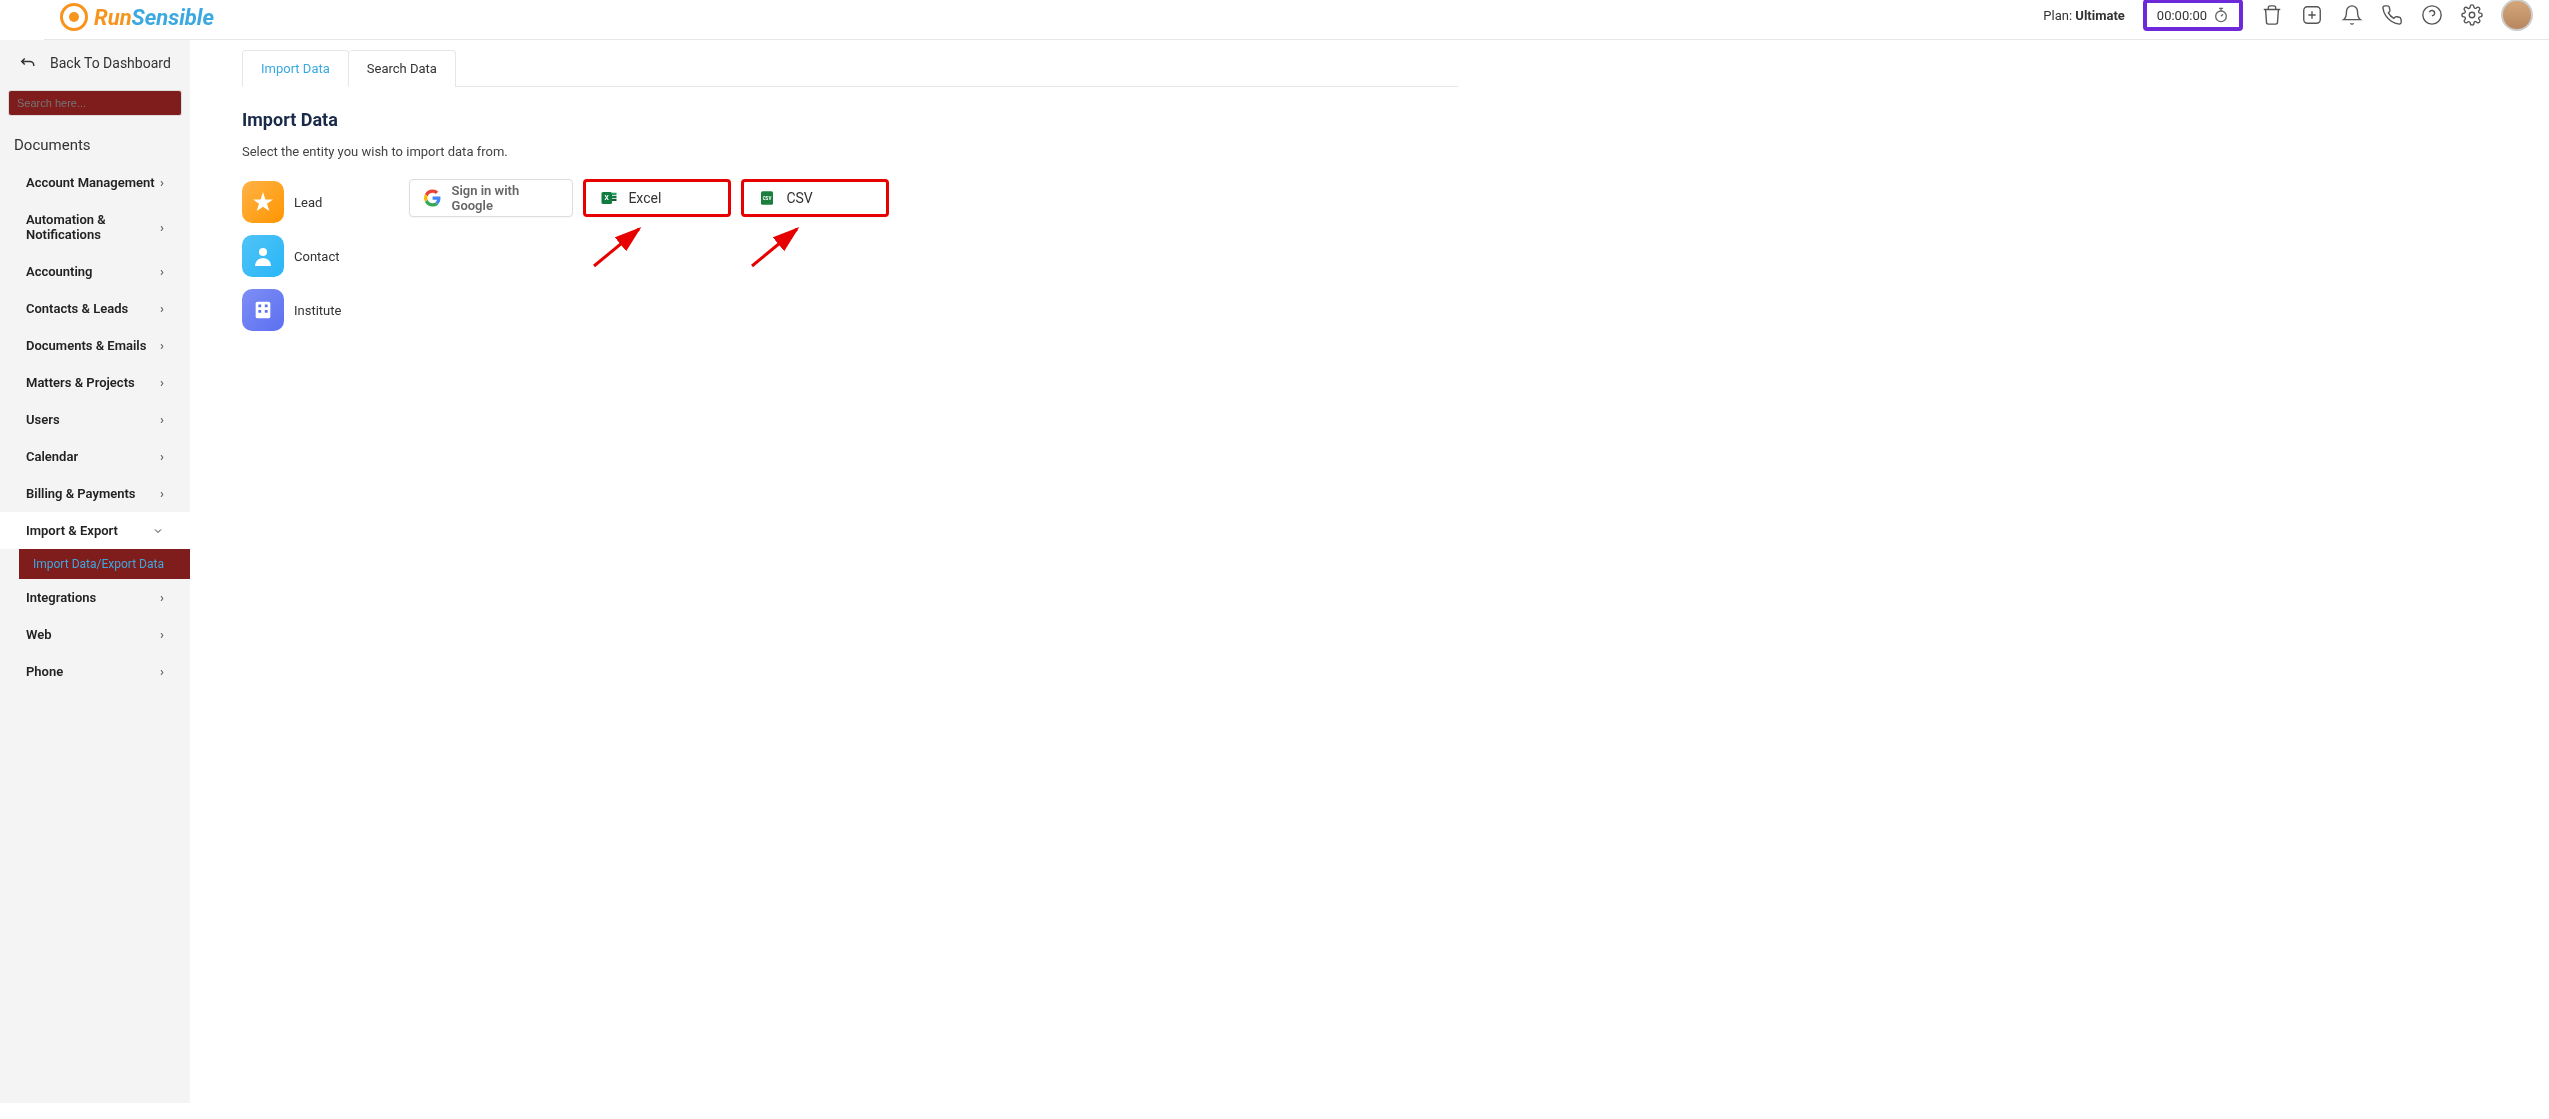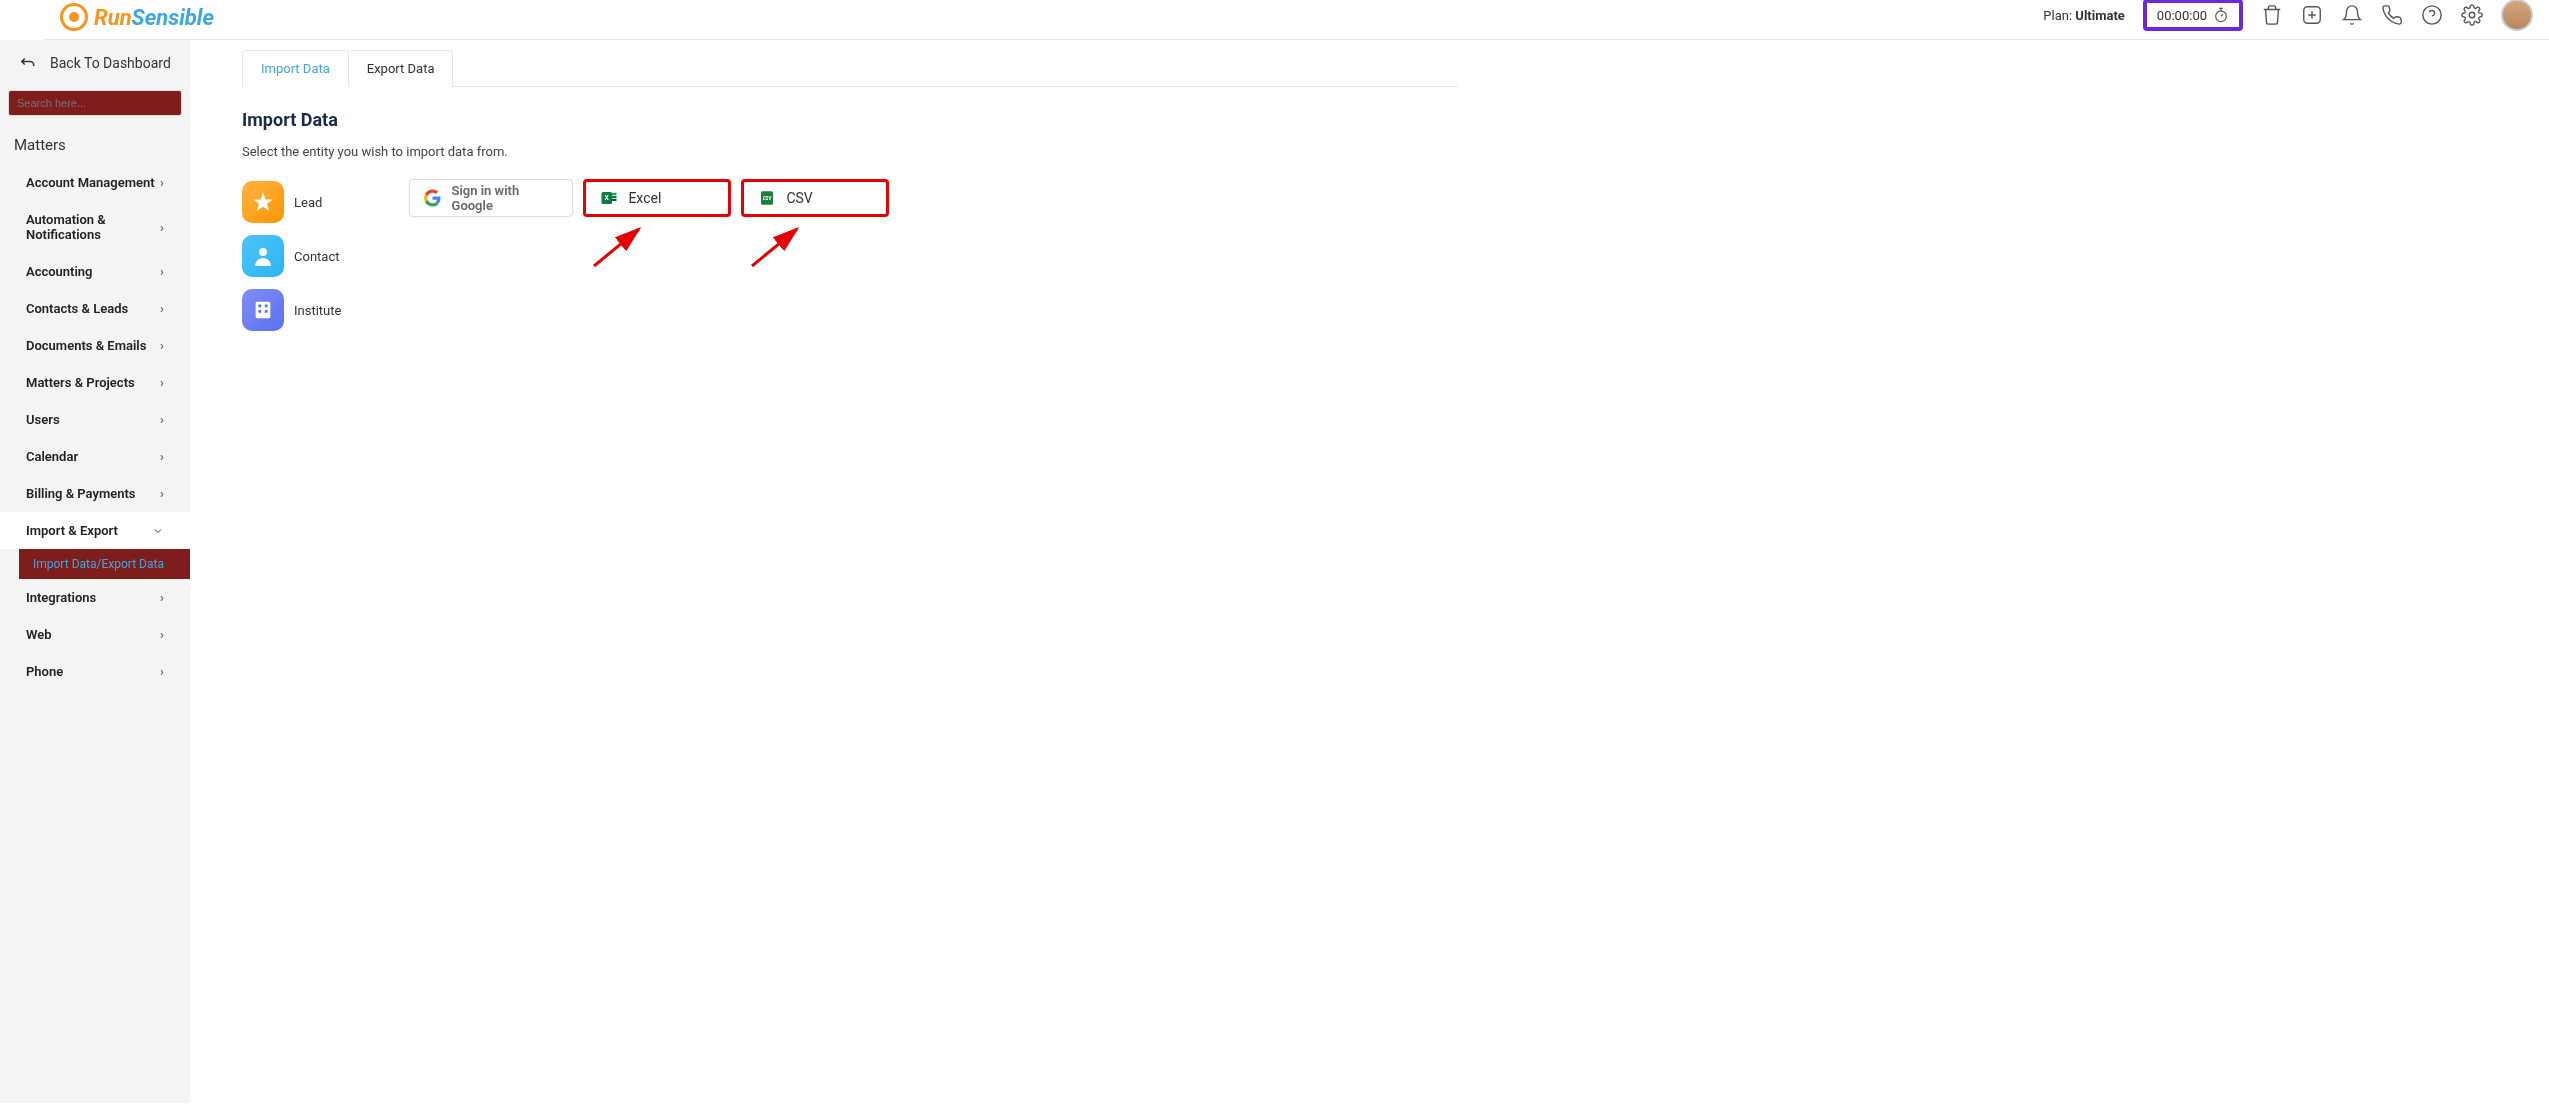--- a/index.html
+++ b/index.html
@@ -121,21 +121,21 @@
   <div class="sidebar">
     <div class="back-row">
       <svg width="18" height="18" viewBox="0 0 24 24" fill="none" stroke="#333" stroke-width="2">
           <path d="M9 14l-4-4 4-4M5 10h11a5 5 0 015 5v1"></path>
         </svg>
       <span>Back To Dashboard</span>
     </div>
     <div class="search-box">
       <input placeholder="Search here..." style="">
     </div>
-    <div class="settings-title">Matters</div>
+    <div class="settings-title">Documents</div>
 
     <div class="nav-item">
         <span>Account Management</span>
         <span class="chev">›</span>
       </div>
     <div class="nav-item">
         <span>Automation &amp; Notifications</span>
         <span class="chev">›</span>
       </div>
     <div class="nav-item">
@@ -183,21 +183,21 @@
       </div>
     <div class="nav-item">
         <span>Phone</span>
         <span class="chev">›</span>
       </div>
   </div>
 
   <div class="content">
     <div class="tabs">
       <div class="tab active">Import Data</div>
-      <div class="tab inactive">Export Data</div>
+      <div class="tab inactive">Search Data</div>
     </div>
 
     <h1 class="page-title">Import Data</h1>
     <p class="page-subtitle">Select the entity you wish to import data from.</p>
 
     <div class="row-flex">
       <div class="entity-col">
         <div class="entity-item">
           <div class="entity-icon icon-lead">
             <svg width="24" height="24" viewBox="0 0 24 24" fill="#fff">

